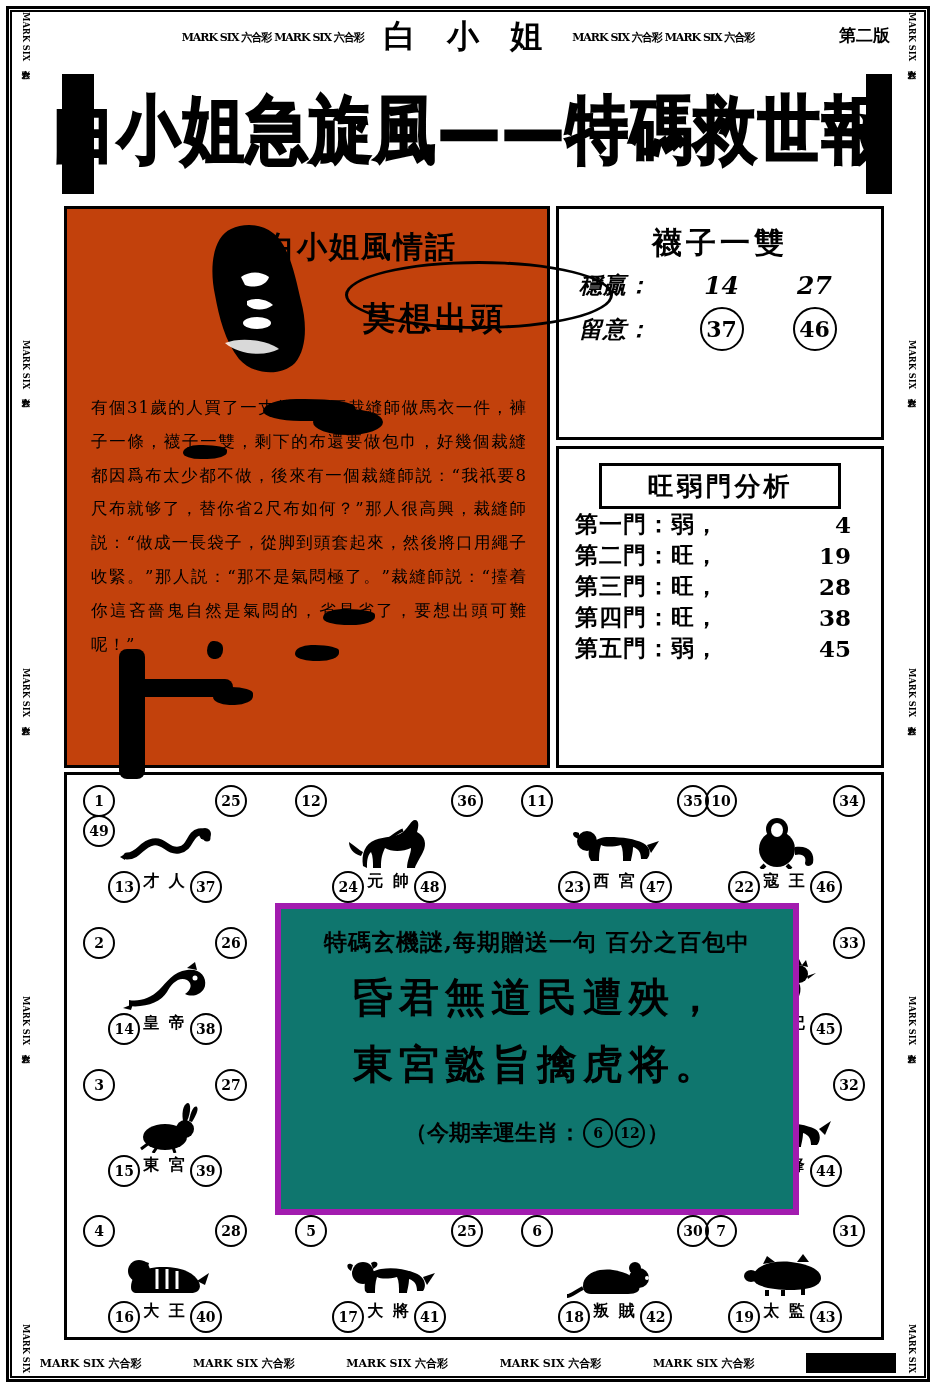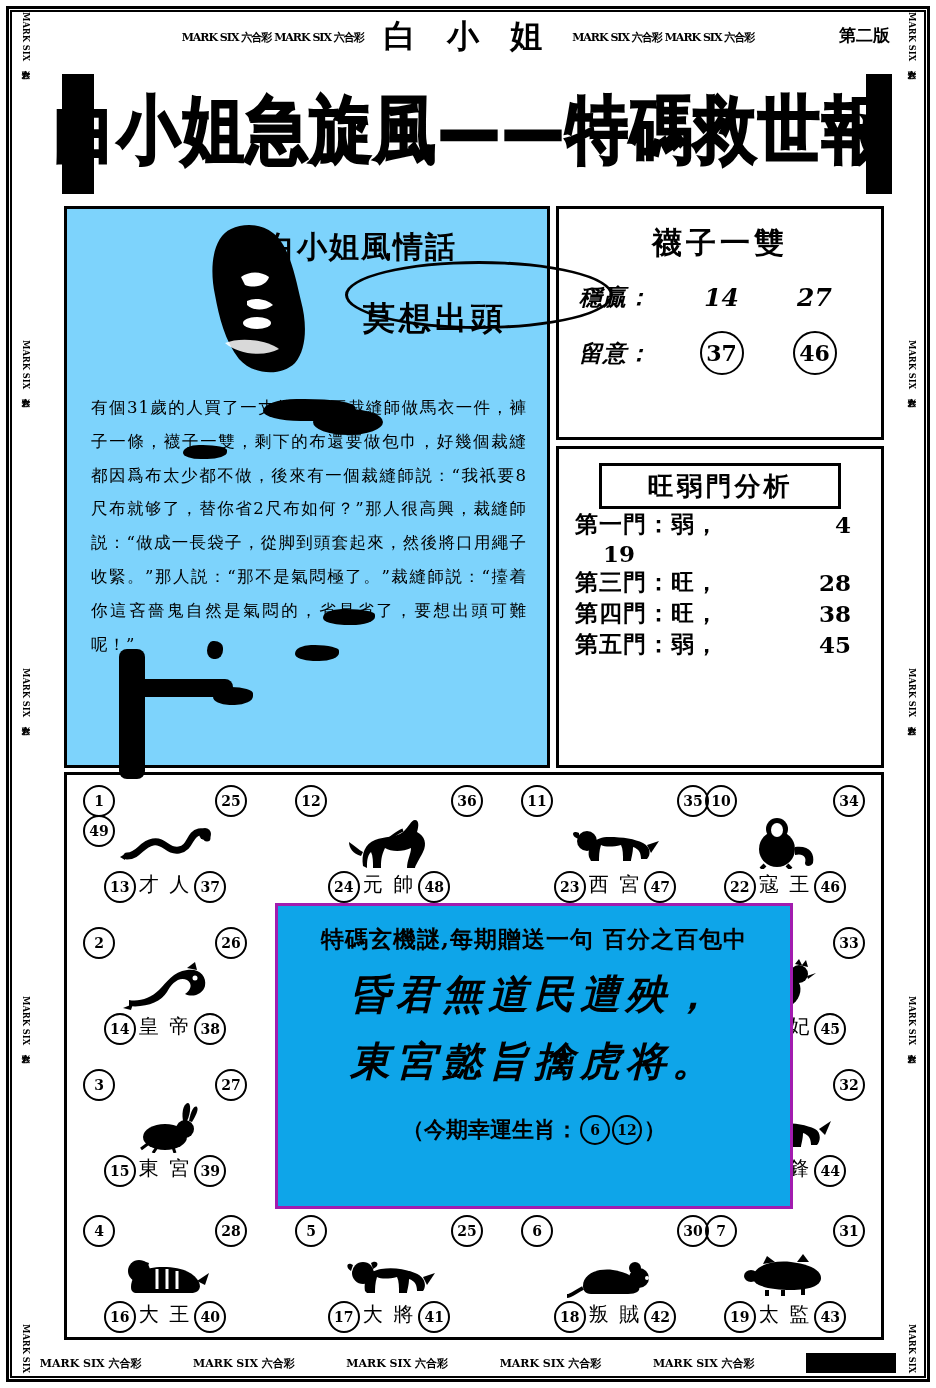--- a/index.html
+++ b/index.html
@@ -69,21 +69,21 @@
   .banner-block{
     position:absolute;left:62px;top:74px;width:32px;height:120px;background:#000;
   }
   .banner-block2{
     position:absolute;right:44px;top:74px;width:26px;height:120px;background:#000;
   }
 
   
   .story{
     position:absolute;left:64px;top:206px;width:480px;height:556px;
-    border:3px solid #000;background:#7dd3fc;
+    border:3px solid #000;background:#c2410c;
   }
   .story-title{
     position:absolute;left:198px;top:18px;font-size:30px;font-weight:bold;
     letter-spacing:2px;
   }
   .story-sub{
     position:absolute;left:296px;top:88px;font-size:32px;font-weight:bold;
     letter-spacing:4px;
   }
   .story-oval{
@@ -106,21 +106,21 @@
 
   
   .winbox{
     position:absolute;left:556px;top:206px;width:322px;height:228px;
     border:3px solid #000;
   }
   .winbox-title{
     text-align:center;margin-top:14px;font-size:30px;font-weight:bold;letter-spacing:4px;
   }
   .win-row{
-    display:flex;align-items:center;margin-top:18px;padding:0 20px;
+    display:flex;align-items:center;margin-top:6px;padding:0 20px;
   }
   .win-label{font-size:23px;font-weight:bold;letter-spacing:1px;width:96px;
     font-family:"DejaVu Serif","Liberation Serif",serif;font-style:italic;}
   .win-nums{flex:1;display:flex;justify-content:space-around;}
   .win-num{font-size:25px;font-weight:bold;font-style:italic;
     font-family:"DejaVu Serif","Liberation Serif",serif;}
   .win-num.circled{
     font-style:normal;width:40px;height:40px;border:2px solid #000;border-radius:50%;
     display:flex;align-items:center;justify-content:center;font-size:22px;
   }
@@ -157,39 +157,39 @@
   .circ{
     width:28px;height:28px;border:2px solid #000;border-radius:50%;
     display:flex;align-items:center;justify-content:center;
     font-size:14px;font-weight:bold;
     font-family:"DejaVu Serif","Liberation Serif",serif;
   }
   .zname{
     display:flex;justify-content:center;gap:3px;
     margin-top:2px;
   }
-  .zname .lbl{font-size:20px;font-weight:normal;letter-spacing:2px;}
+  .zname .lbl{font-size:16px;font-weight:bold;letter-spacing:2px;}
   .zanimal{height:52px;display:flex;align-items:center;justify-content:center;}
   .zanimal svg{display:block;}
   .extra-circ{
     position:absolute;left:6px;top:30px;
   }
 
   
   .riddle{
     position:absolute;left:208px;top:128px;width:512px;height:300px;
-    border:3px solid #a21caf;background:#0ea5e9;
+    border:6px solid #a21caf;background:#0f766e;
   }
   .riddle-head{
     text-align:center;margin-top:18px;font-size:23px;font-weight:bold;letter-spacing:1px;
     font-family:"DejaVu Serif","Liberation Serif",serif;
   }
   .riddle-line{
     text-align:center;font-size:40px;font-weight:bold;letter-spacing:6px;
-    margin-top:12px;font-family:"DejaVu Serif","Liberation Serif",serif;font-style:italic;
+    margin-top:12px;font-family:"DejaVu Serif","Liberation Serif",serif;
   }
   .riddle-foot{
     text-align:center;margin-top:26px;font-size:22px;font-weight:bold;
     display:flex;align-items:center;justify-content:center;gap:2px;
   }
   .riddle-foot .circ{width:26px;height:26px;font-size:14px;}
 </style>
 </head>
 <body>
 
@@ -272,20 +272,21 @@
     </div>
   </div>
 
   <div class="analysis">
     <div class="analysis-title">旺弱門分析</div>
     <div class="an-row">
       <span class="an-name">第一門：弱，</span>
       <span class="an-val">4</span>
     </div>
     <div class="an-row">
+      <span class="an-name">第二門：旺，</span>
       <span class="an-val">19</span>
     </div>
     <div class="an-row">
       <span class="an-name">第三門：旺，</span>
       <span class="an-val">28</span>
     </div>
     <div class="an-row">
       <span class="an-name">第四門：旺，</span>
       <span class="an-val">38</span>
     </div>

